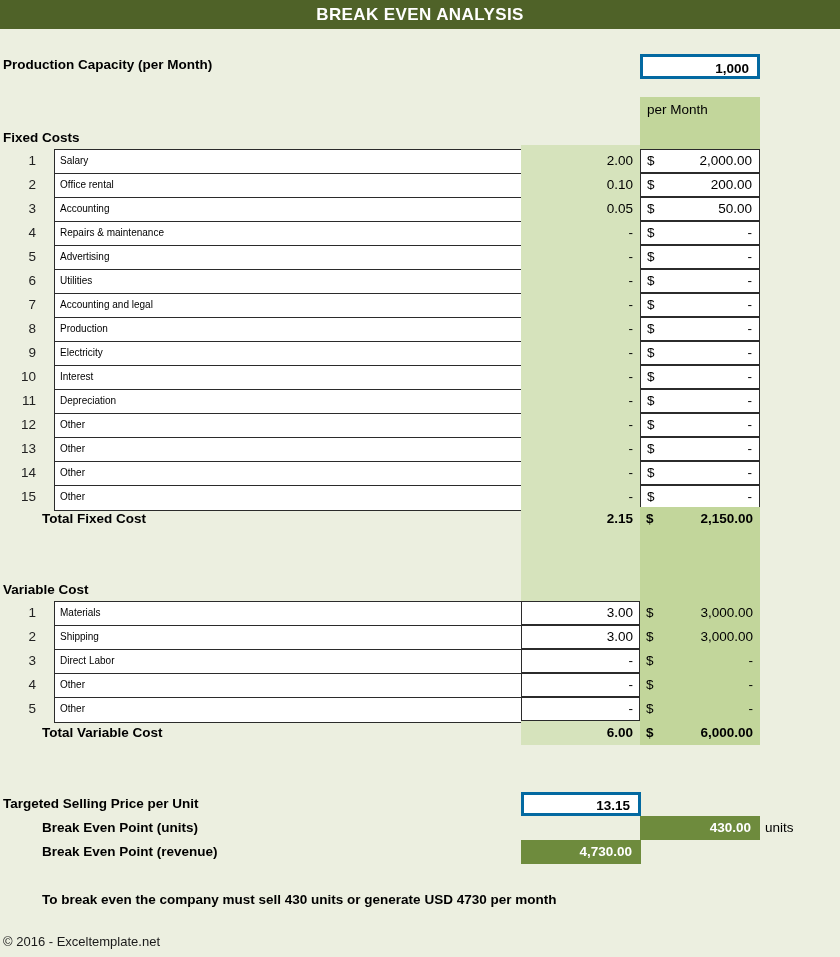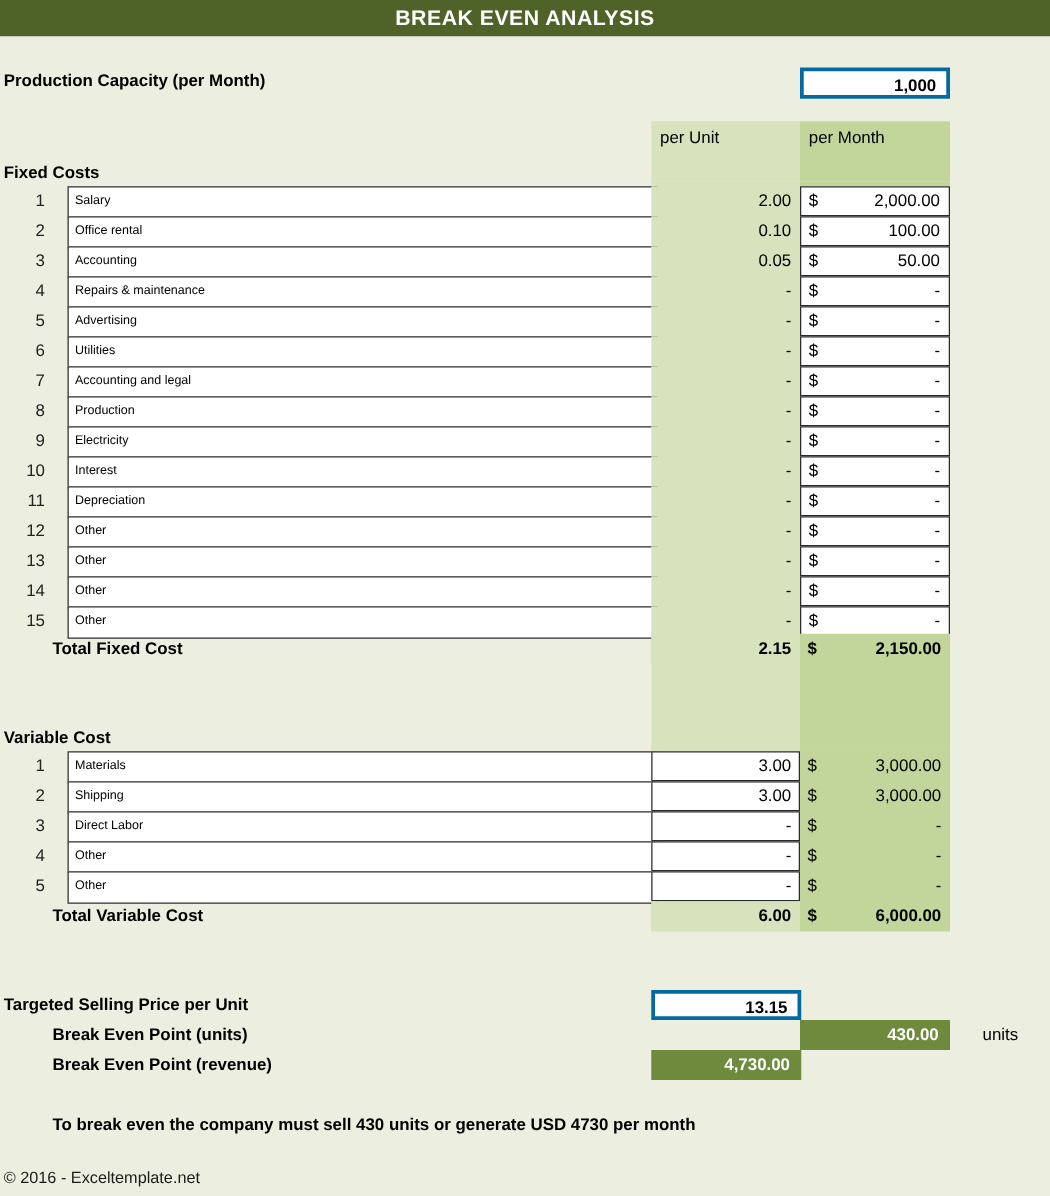--- a/index.html
+++ b/index.html
@@ -206,23 +206,20 @@
 
 <div id="sheet">
 
   <div class="title-bar">
     <span class="title-text">BREAK EVEN ANALYSIS</span>
   </div>
 
   <div class="lbl bold" style="left:3px; top:57px;">Production Capacity (per Month)</div>
   <div class="inputbox" style="left:640px; top:54px; width:120px; height:25px; line-height:23px;">1,000</div>
 
-  <div class="colhead" id="colhead-unit">
-    <span>per Unit</span>
-  </div>
   <div class="colhead" id="colhead-month">
     <span>per Month</span>
   </div>
 
   <div class="band-unit" style="top:145px; height:456px;"></div>
   <div class="band-month" style="top:145px; height:456px;"></div>
 
   <div class="lbl bold" style="left:3px; top:130px;">Fixed Costs</div>
 
   <div id="fixed-rows">
@@ -234,21 +231,21 @@
           <span class="cur">$</span>
           <span class="amt">2,000.00</span>
         </div>
       </div>
       <div class="row" style="top: 173px;">
         <div class="num">2</div>
         <div class="namebox">Office rental</div>
         <div class="cell-unit-tint">0.10</div>
         <div class="cell-month-input">
           <span class="cur">$</span>
-          <span class="amt">100.00</span>
+          <span class="amt">200.00</span>
         </div>
       </div>
       <div class="row" style="top: 197px;">
         <div class="num">3</div>
         <div class="namebox">Accounting</div>
         <div class="cell-unit-tint">0.05</div>
         <div class="cell-month-input">
           <span class="cur">$</span>
           <span class="amt">50.00</span>
         </div>
@@ -432,21 +429,21 @@
       <span class="cur">$</span>
       <span class="amt">6,000.00</span>
     </div>
   </div>
 
   <div class="lbl bold" style="left:3px; top:796px;">Targeted Selling Price per Unit</div>
   <div class="inputbox" style="left:521px; top:792px; width:120px; height:24px; line-height:22px;">13.15</div>
 
   <div class="lbl bold" style="left:42px; top:820px;">Break Even Point (units)</div>
   <div class="resultbox" style="left:640px; top:816px; width:120px; height:24px; line-height:24px;">430.00</div>
-  <div class="lbl" style="left:765px; top:820px;margin-left:21px;">units</div>
+  <div class="lbl" style="left:765px; top:820px;">units</div>
 
   <div class="lbl bold" style="left:42px; top:844px;">Break Even Point (revenue)</div>
   <div class="resultbox" style="left:521px; top:840px; width:120px; height:24px; line-height:24px;">4,730.00</div>
 
   <div class="lbl bold" style="left:42px; top:892px;">To break even the company must sell 430 units or generate USD 4730 per month</div>
 
   <div class="footer">© 2016 - Exceltemplate.net</div>
 
 </div>
 

